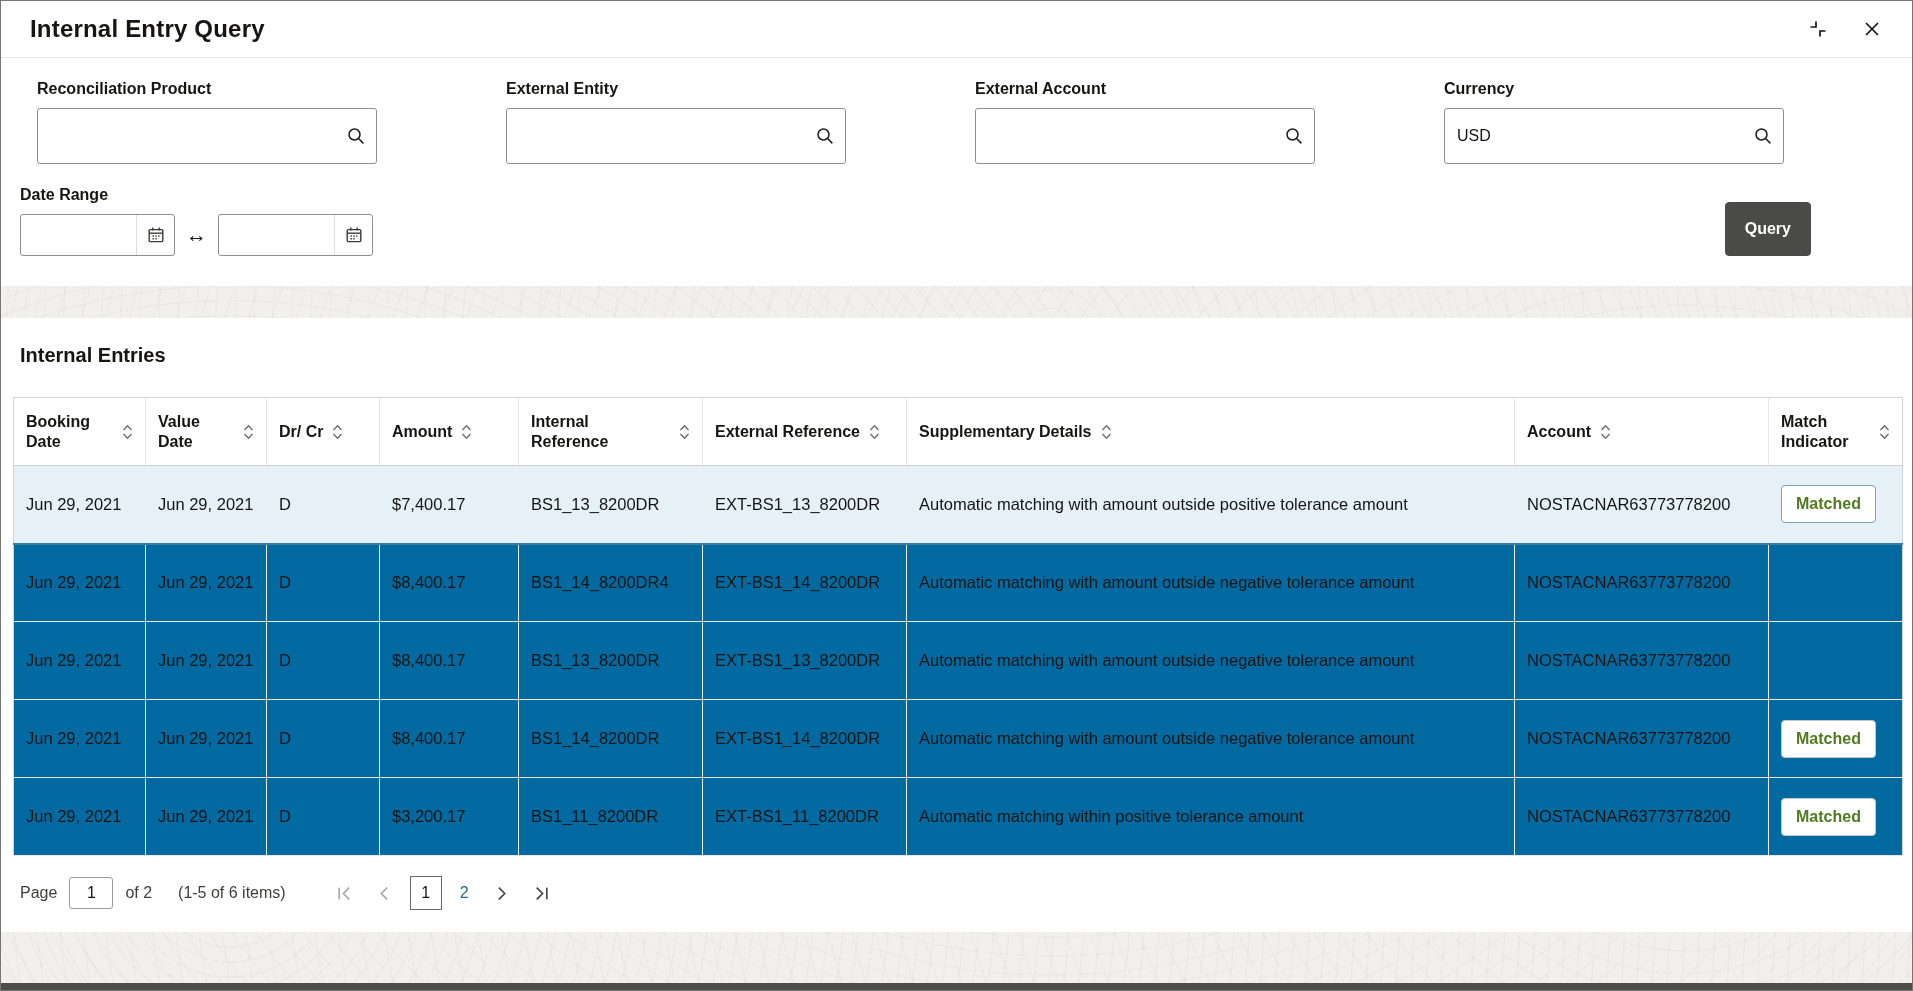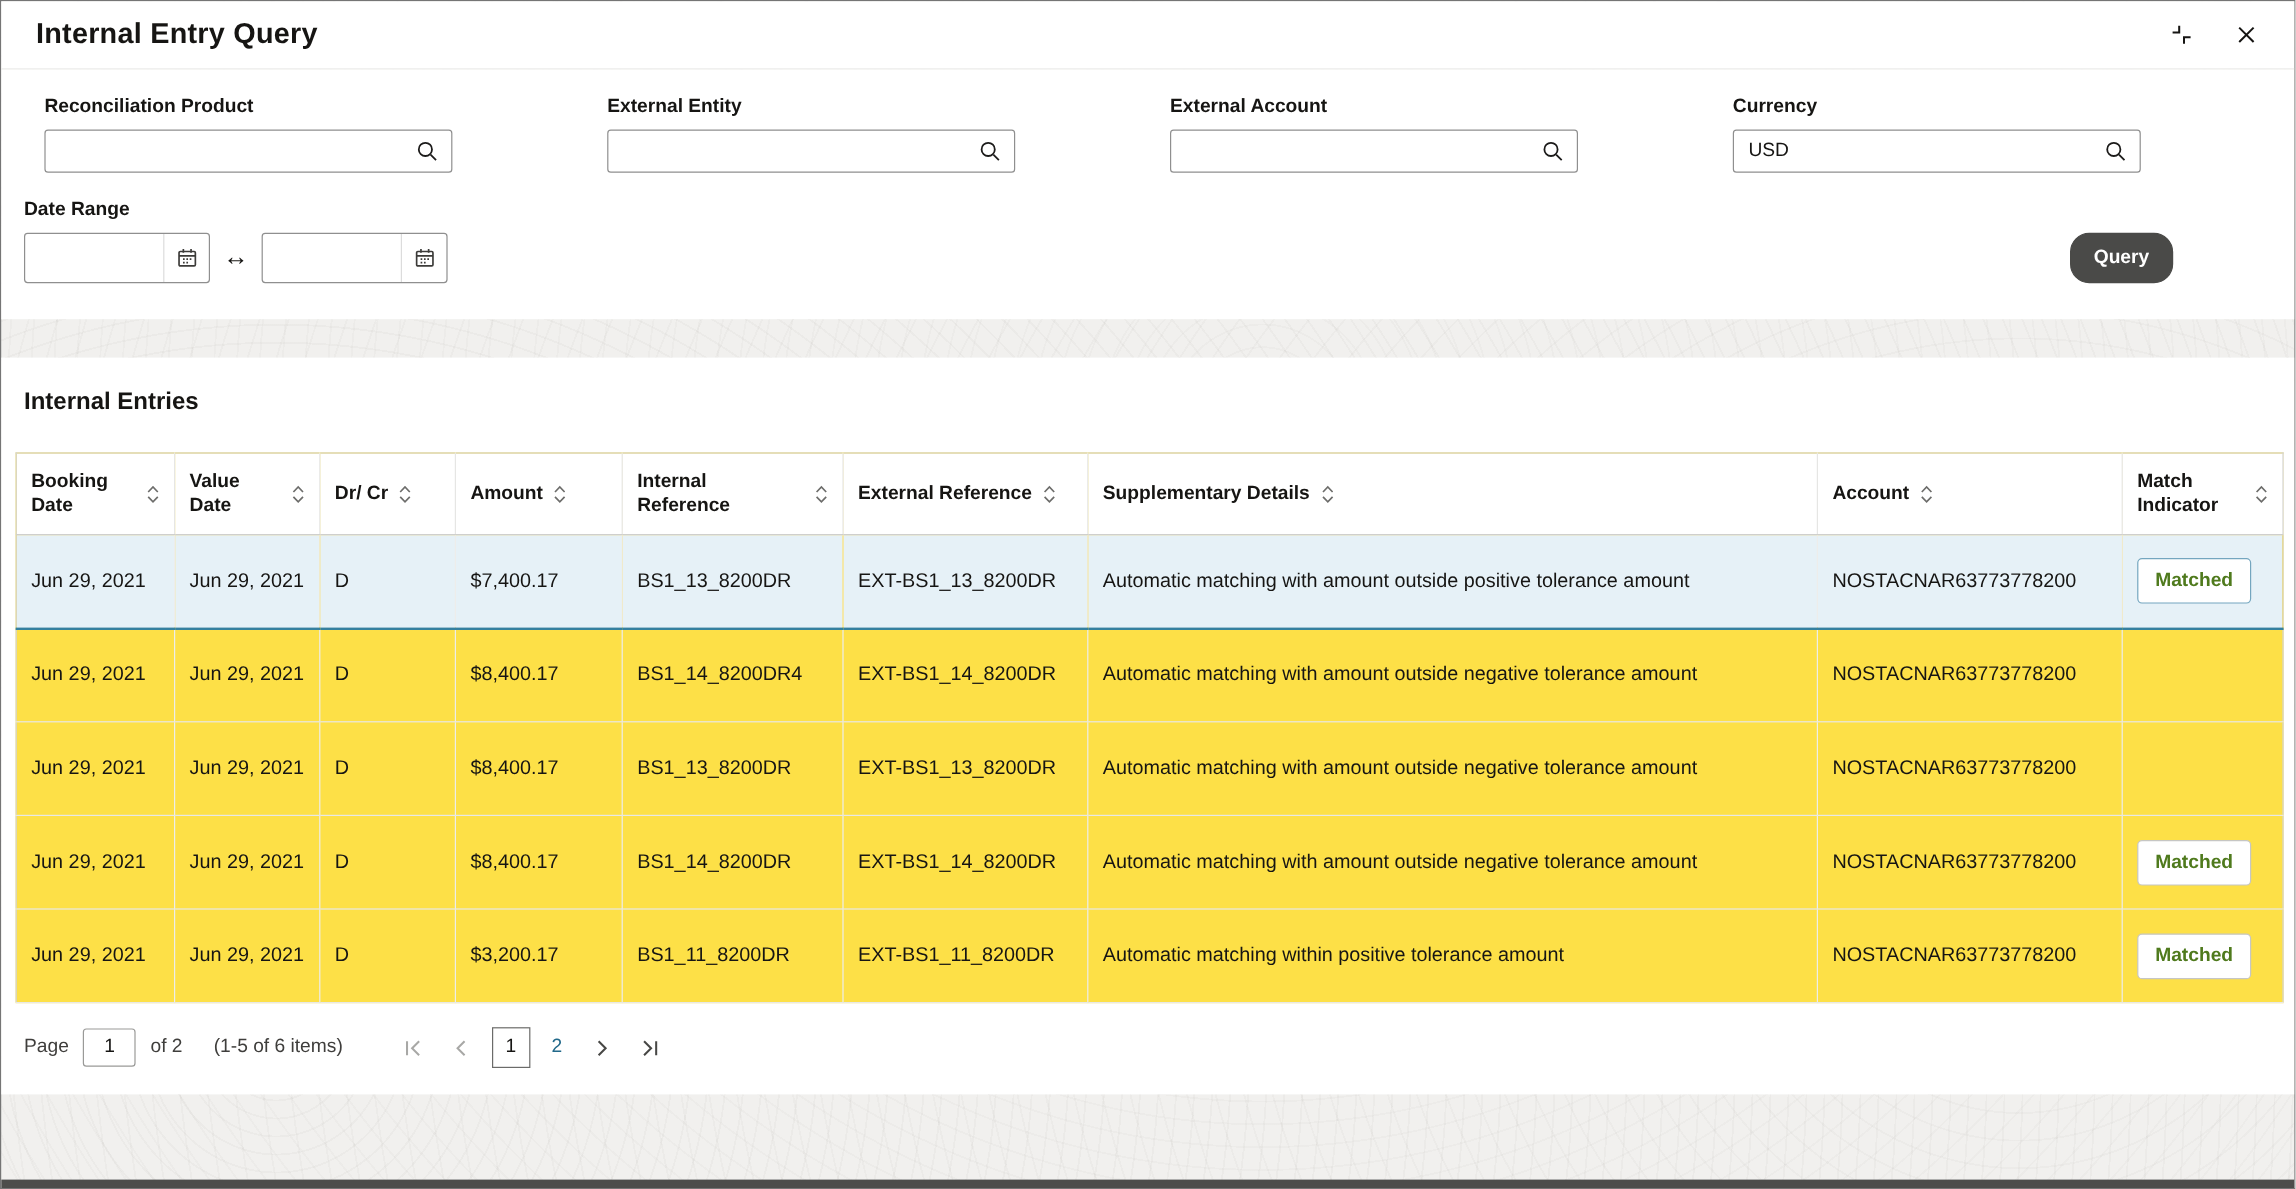--- a/index.html
+++ b/index.html
@@ -39,21 +39,21 @@
   
   .filters { background: #fff; padding: 22px 0 30px; }
   .filter-grid {
     display: grid;
     grid-template-columns: repeat(4, 340px);
     column-gap: 129px;
     padding-left: 36px;
   }
   .field-label { display: block; font-size: 16px; font-weight: bold; margin-bottom: 10px; color: #161513; }
   .input-box {
-    height: 36px; background: #fff;
+    height: 56px; background: #fff;
     border: 1px solid #8f8f8f; border-radius: 3px;
     display: flex; align-items: center;
   }
   .input-box input {
     flex: 1; min-width: 0; border: none; outline: none; background: transparent;
     font-family: inherit; font-size: 16px; color: #161513; padding: 0 12px;
   }
   .lov-btn {
     border: none; background: transparent; cursor: pointer;
     display: flex; align-items: center; justify-content: center;
@@ -75,35 +75,35 @@
   }
   .cal-btn {
     border: none; background: transparent; cursor: pointer;
     width: 38px; height: 100%;
     display: flex; align-items: center; justify-content: center;
     border-left: 1px solid #dcdcdc; color: #3c3b39;
   }
   .range-arrow { font-size: 21px; margin: 0 11px; color: #161513; }
   .query-btn {
     margin-left: auto; margin-right: 101px;
-    height: 42px; padding: 2px 19px;
+    height: 54px; padding: 2px 19px;
     background: #4a4a48; color: #fff;
-    border: 1px solid #4a4a48; border-radius: 16px;
+    border: 1px solid #4a4a48; border-radius: 4px;
     font-family: inherit; font-size: 16px; font-weight: bold;
     cursor: pointer;
   }
 
   
   .content { background: #fff; margin-top: 32px; padding: 26px 0 14px; }
   .section-title { font-size: 20px; font-weight: bold; margin: 0 0 30px 19px; }
 
   table.entries {
     table-layout: fixed; border-collapse: collapse;
     width: 1889px; margin: 0 12px;
-    background: #fde047; border: 1px solid #d4d4d2;
+    background: #0369a1; border: 1px solid #d4d4d2;
     font-size: 16.5px;
   }
   col.c-booking  { width: 132px; }
   col.c-value    { width: 121px; }
   col.c-drcr     { width: 113px; }
   col.c-amount   { width: 139px; }
   col.c-intref   { width: 184px; }
   col.c-extref   { width: 204px; }
   col.c-supp     { width: 608px; }
   col.c-account  { width: 254px; }

